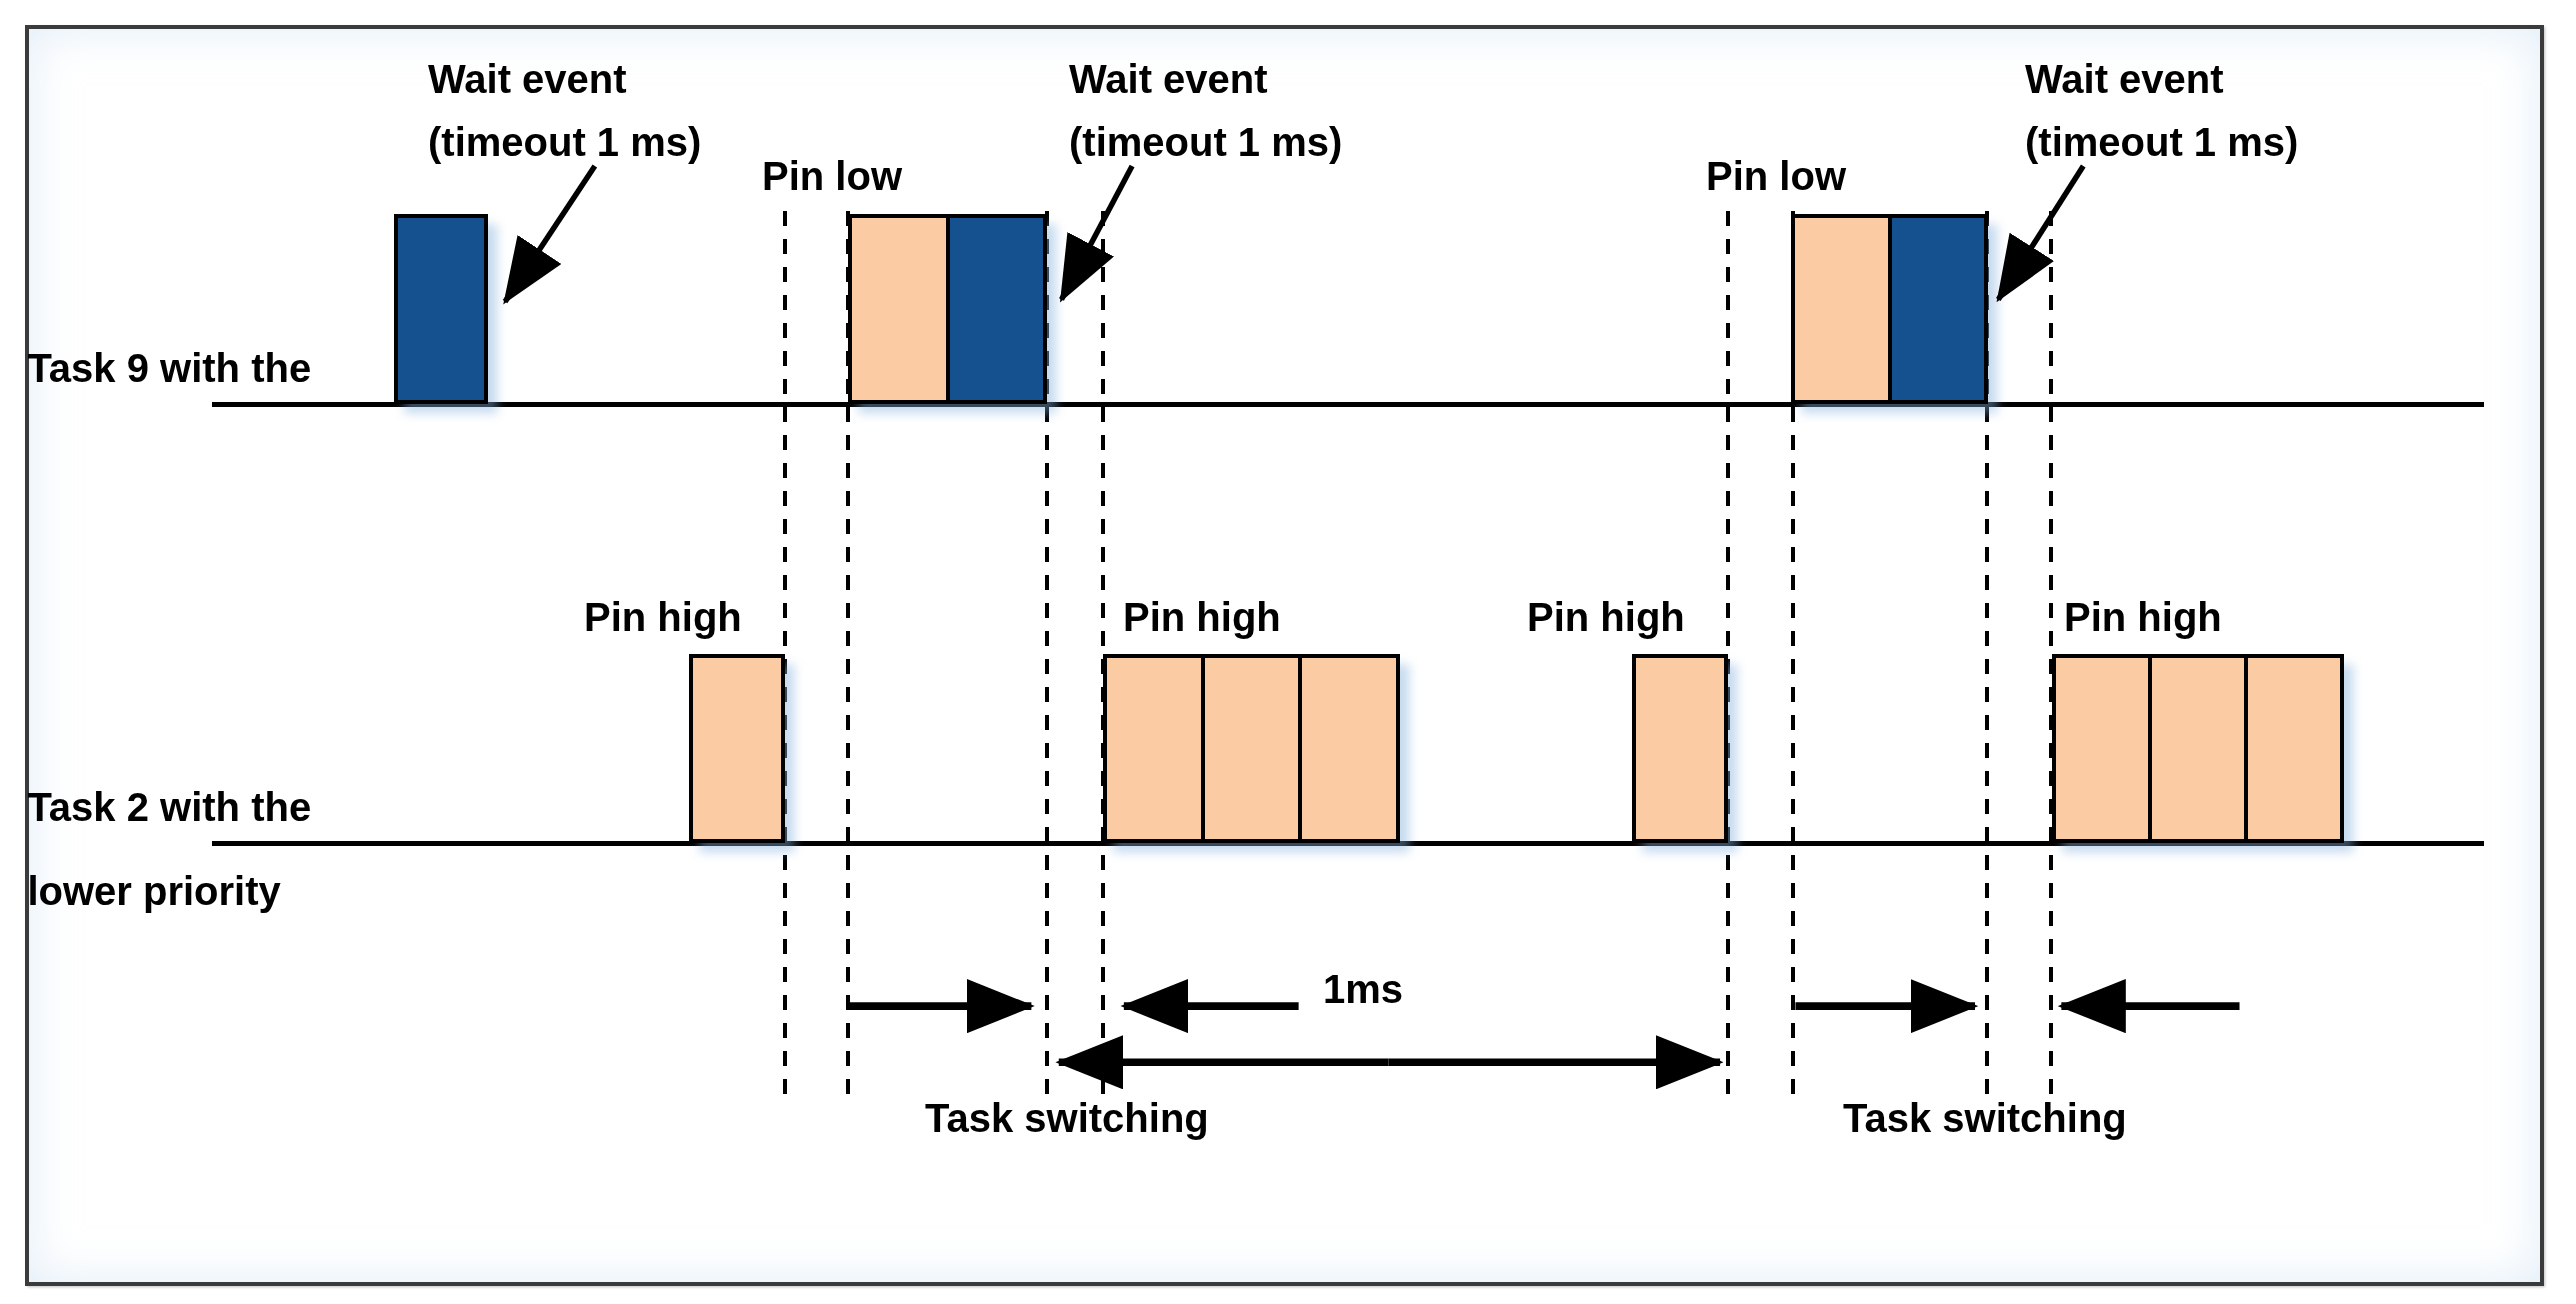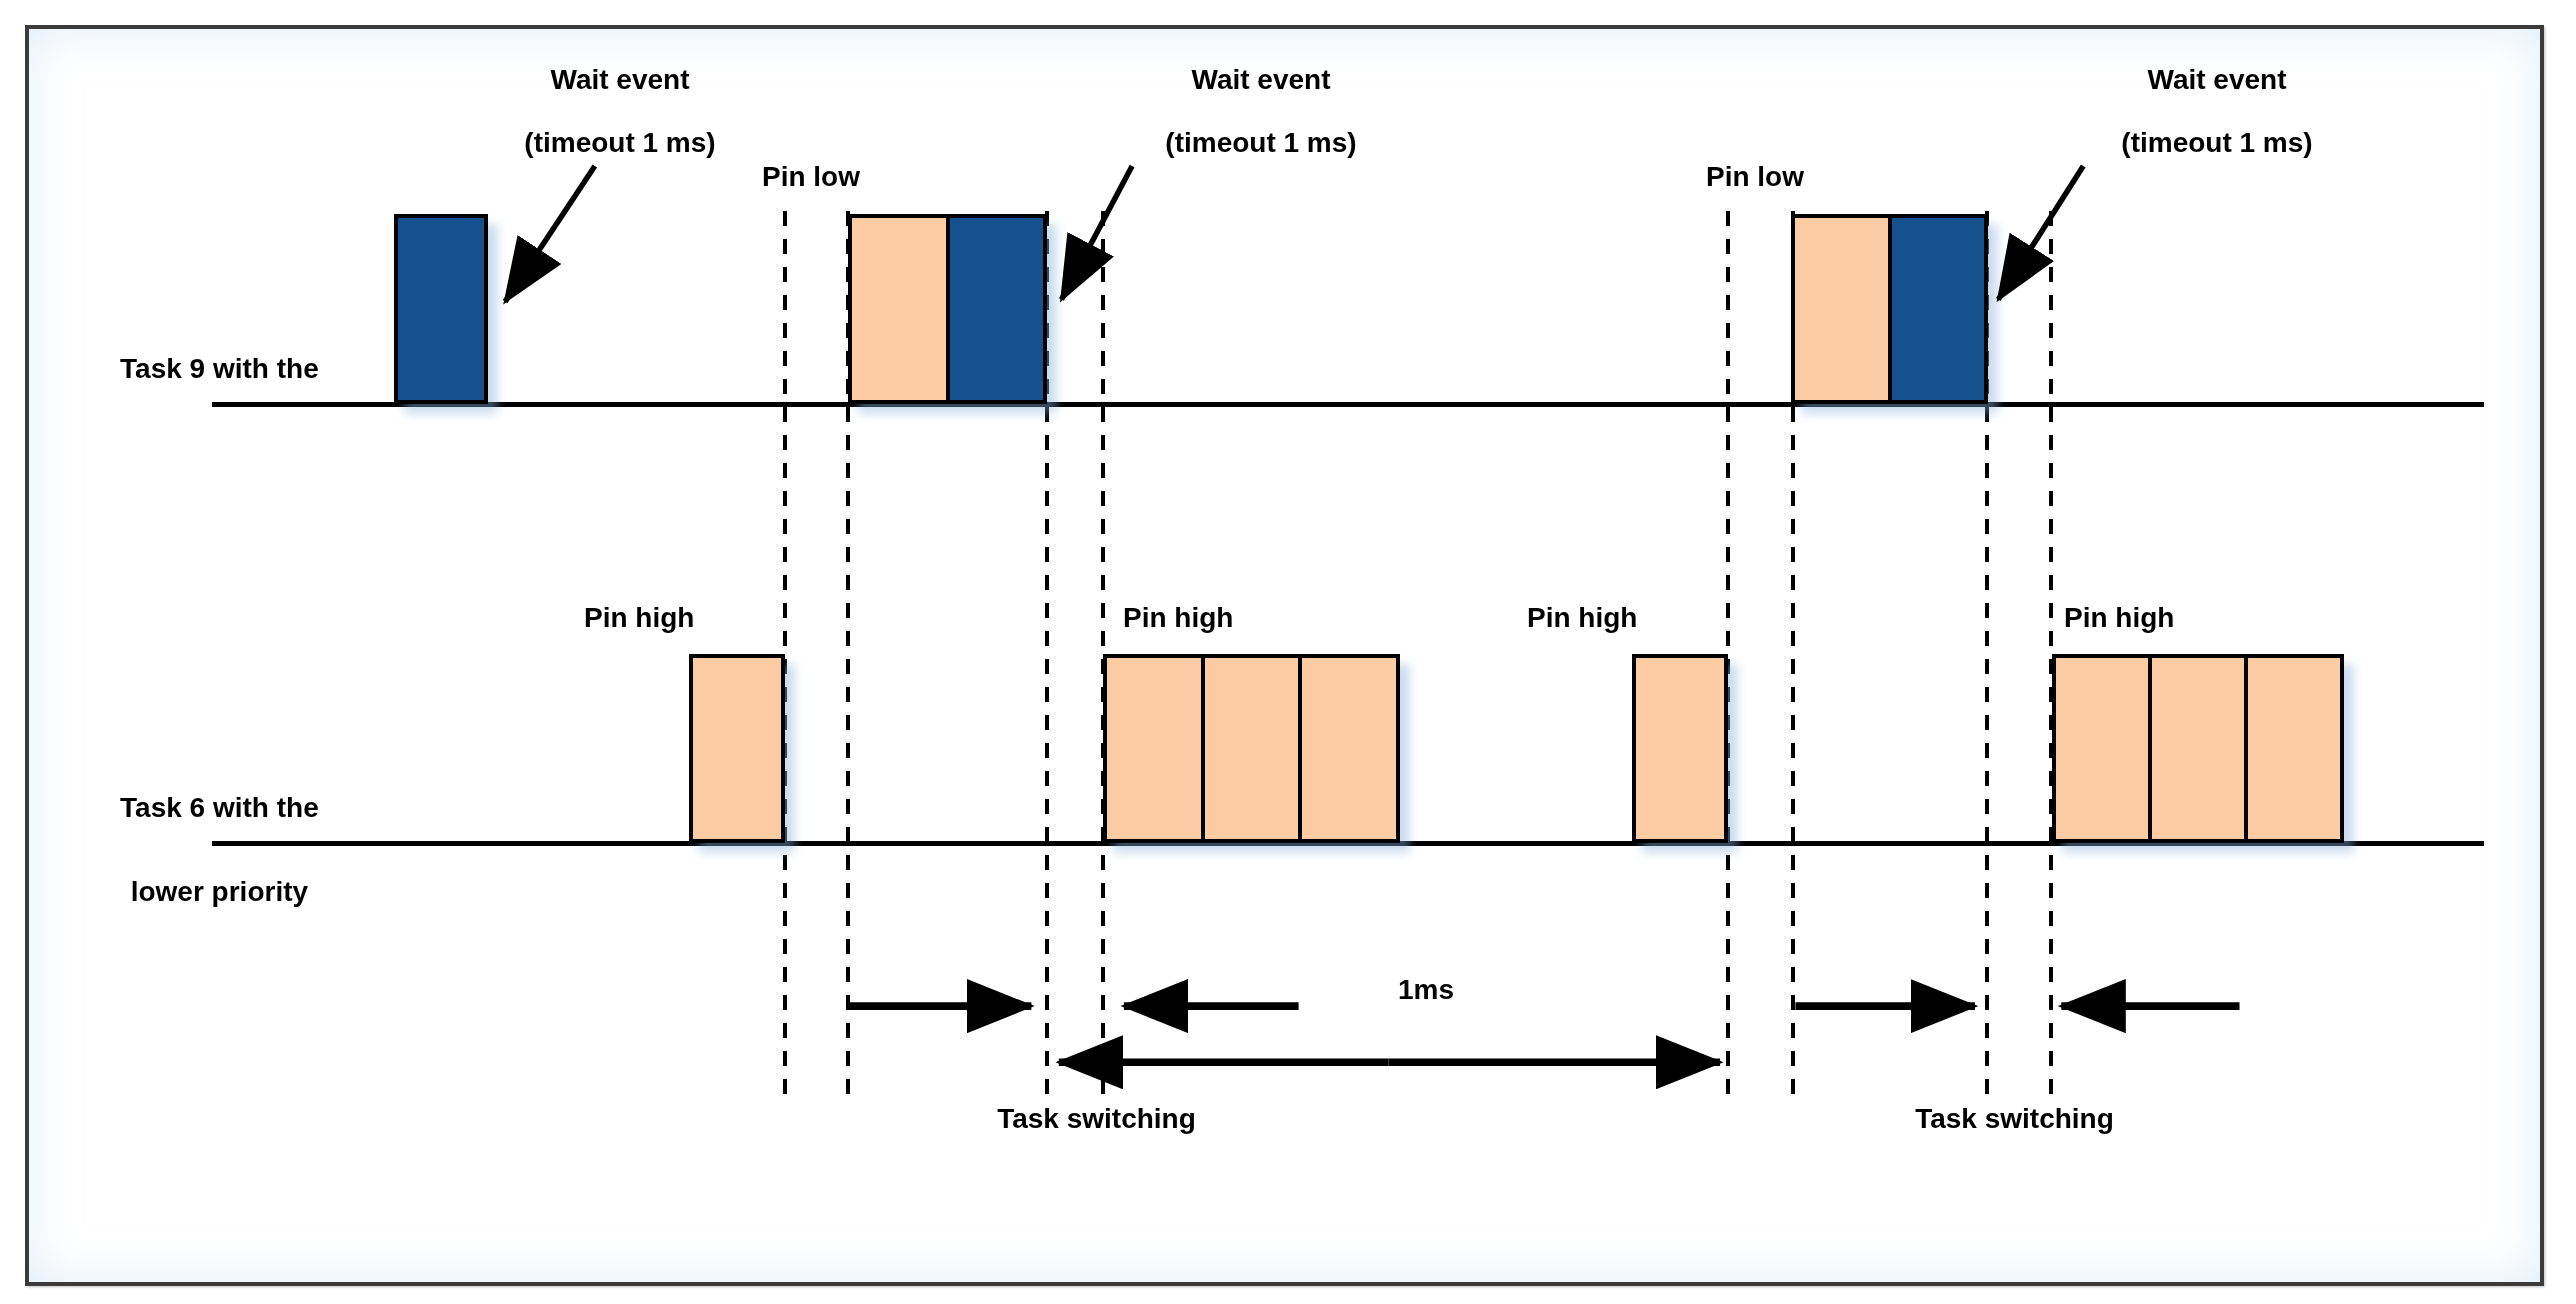--- a/index.html
+++ b/index.html
@@ -24,22 +24,22 @@
   .block{
     position:absolute;border:4.1px solid #000;box-sizing:border-box;display:flex;
     box-shadow:9.6px 9.6px 9.6px var(--shadow-blue,rgba(130,175,220,0.45));
   }
   .cell{flex:1 1 0;border-left:4.1px solid #000;}
   .cell:first-child{border-left:none;}
   .fill-blue{background:var(--task-run-blue,#14518E);}
   .fill-orange{background:var(--pin-high-orange,#FBCBA3);}
   
   .lbl{
-    position:absolute;font-weight:bold;font-size:28px;line-height:45px;
-    white-space:nowrap;text-align:center;
+    position:absolute;font-weight:bold;font-size:40px;line-height:45px;
+    white-space:nowrap;text-align:left;
   }
   .lbl.two{line-height:63px;}
   .arrows{position:absolute;left:0;top:0;width:2576px;height:1305px;pointer-events:none;}
 </style>
 </head>
 <body>
 
 <div id="canvas">
   <div class="frame"></div>
 
@@ -78,21 +78,21 @@
   <div class="block" style="left:1632px;top:654px;width:96px;height:189px">
     <div class="cell fill-orange"></div>
   </div>
   <div class="block" style="left:2052px;top:654px;width:292px;height:189px">
     <div class="cell fill-orange"></div>
     <div class="cell fill-orange"></div>
     <div class="cell fill-orange"></div>
   </div>
 
   <div class="lbl" style="left:27.4px;top:346px;width:384px">Task 9 with the</div>
-  <div class="lbl" style="left:27.4px;top:785px;width:384px">Task 6 with the</div>
+  <div class="lbl" style="left:27.4px;top:785px;width:384px">Task 2 with the</div>
   <div class="lbl" style="left:27.4px;top:869px;width:384px">lower priority</div>
 
   <div class="lbl two" style="left:428px;top:48px;width:384px">
     <div>Wait event</div>
     <div>(timeout 1 ms)</div>
   </div>
   <div class="lbl two" style="left:1069px;top:48px;width:384px">
     <div>Wait event</div>
     <div>(timeout 1 ms)</div>
   </div>

